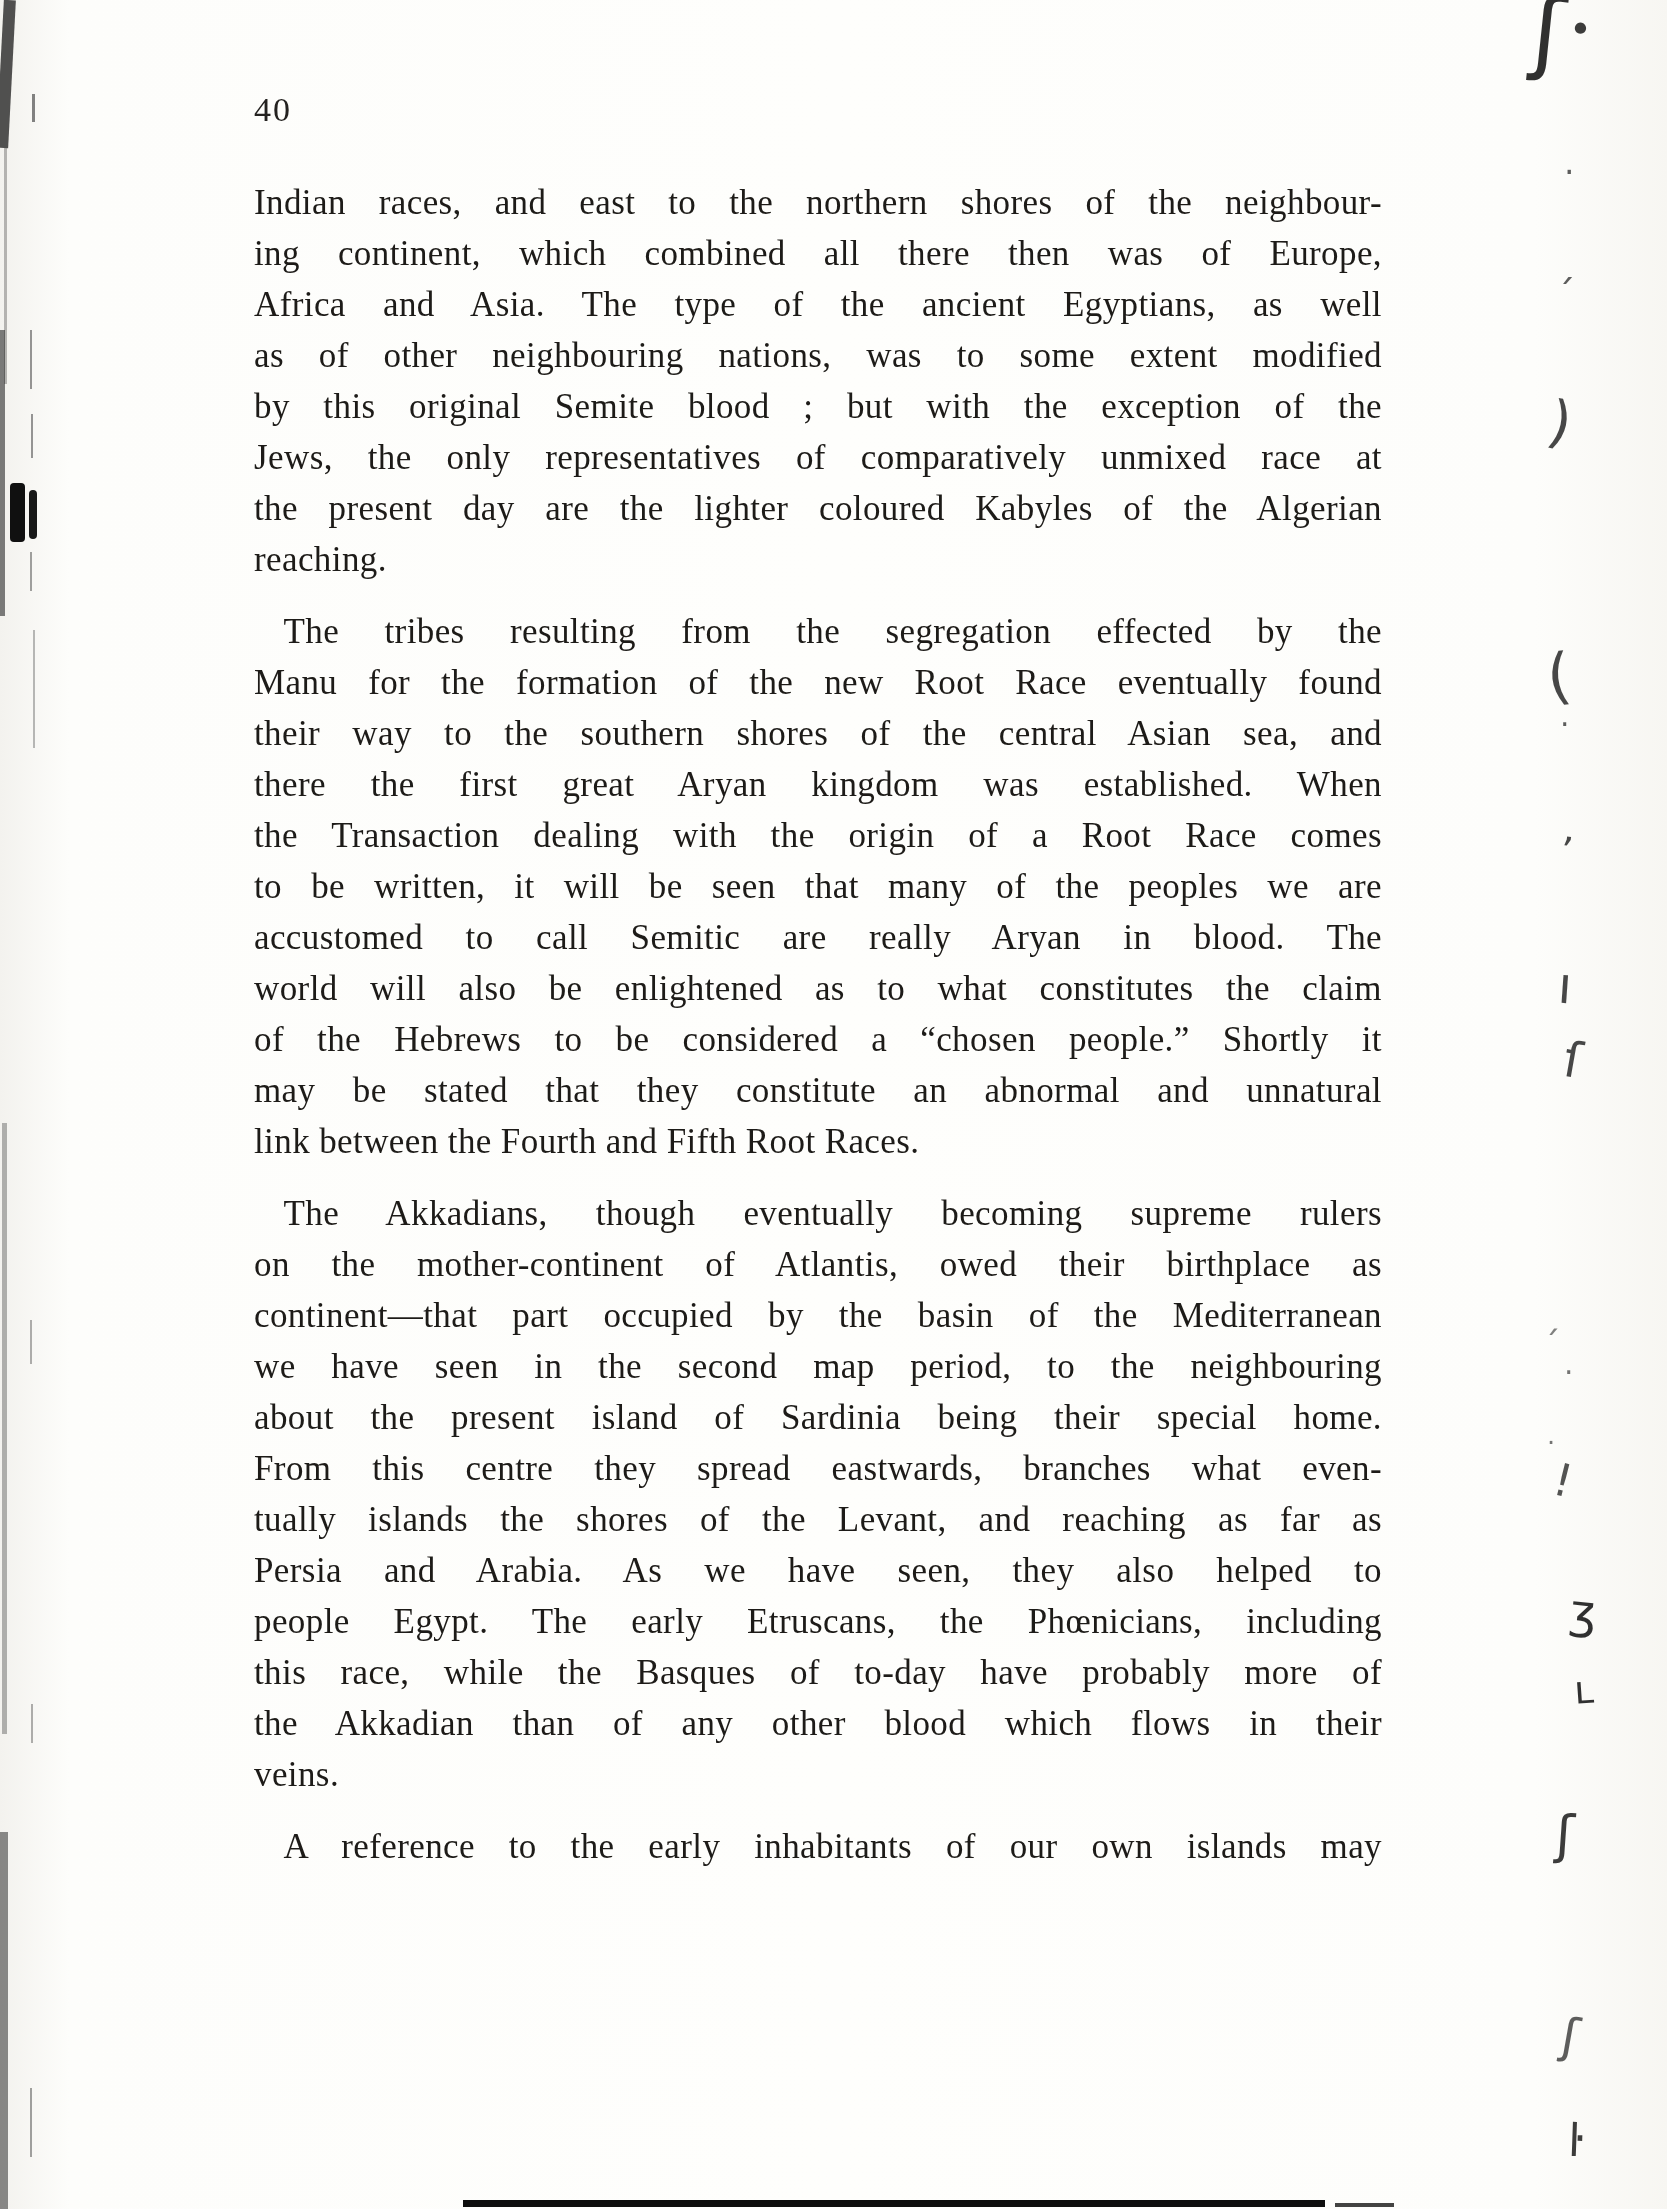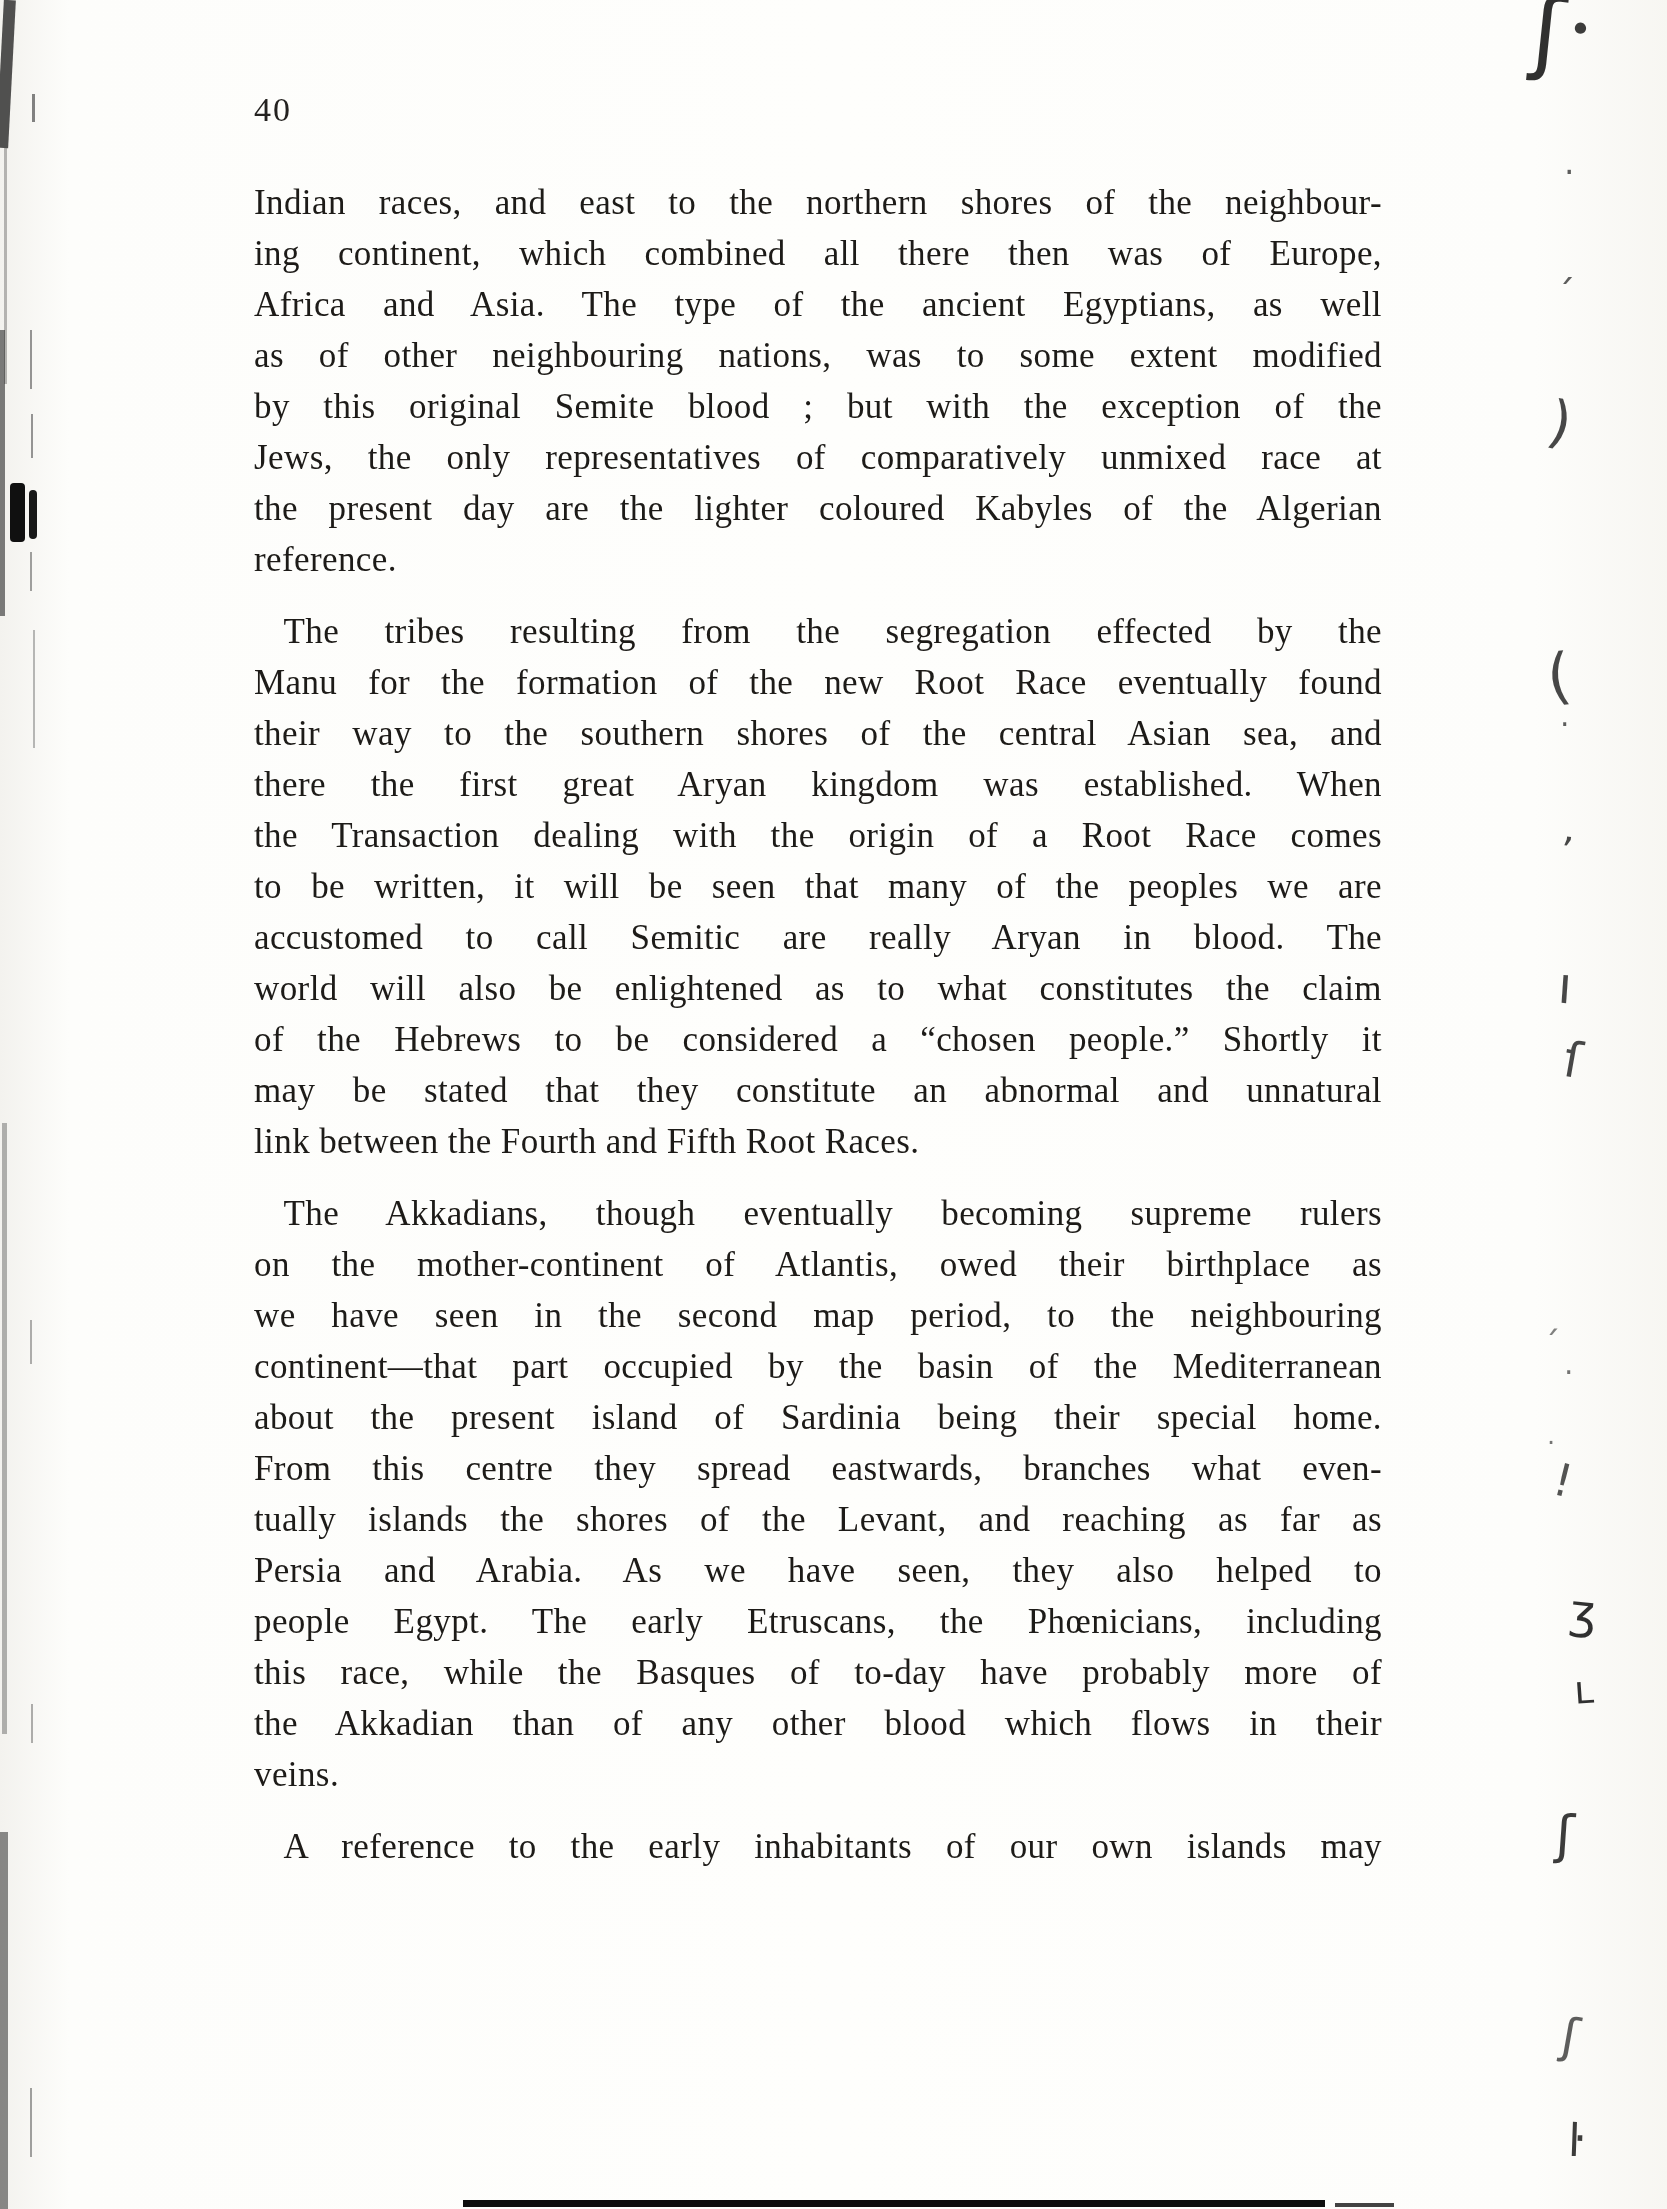--- a/index.html
+++ b/index.html
@@ -83,40 +83,40 @@
 
   <div class="text-column">
       <div class="para">
         <div class="line">Indian races, and east to the northern shores of the neighbour-</div>
         <div class="line">ing continent, which combined all there then was of Europe,</div>
         <div class="line">Africa and Asia.  The type of the ancient Egyptians, as well</div>
         <div class="line">as of other neighbouring nations, was to some extent modified</div>
         <div class="line">by this original Semite blood ; but with the exception of the</div>
         <div class="line">Jews, the only representatives of comparatively unmixed race at</div>
         <div class="line">the present day are the lighter coloured Kabyles of the Algerian</div>
-        <div class="line flush">reference.</div>
+        <div class="line flush">reaching.</div>
       </div>
       <div class="para">
         <div class="line indent">The tribes resulting from the segregation effected by the</div>
         <div class="line">Manu for the formation of the new Root Race eventually found</div>
         <div class="line">their way to the southern shores of the central Asian sea, and</div>
         <div class="line">there the first great Aryan kingdom was established.  When</div>
         <div class="line">the Transaction dealing with the origin of a Root Race comes</div>
         <div class="line">to be written, it will be seen that many of the peoples we are</div>
         <div class="line">accustomed to call Semitic are really Aryan in blood.  The</div>
         <div class="line">world will also be enlightened as to what constitutes the claim</div>
         <div class="line">of the Hebrews to be considered a “chosen people.”  Shortly it</div>
         <div class="line">may be stated that they constitute an abnormal and unnatural</div>
         <div class="line flush">link between the Fourth and Fifth Root Races.</div>
       </div>
       <div class="para">
         <div class="line indent">The Akkadians, though eventually becoming supreme rulers</div>
         <div class="line">on the mother-continent of Atlantis, owed their birthplace as</div>
+        <div class="line">continent—that part occupied by the basin of the Mediterranean</div>
         <div class="line">we have seen in the second map period, to the neighbouring</div>
-        <div class="line">continent—that part occupied by the basin of the Mediterranean</div>
         <div class="line">about the present island of Sardinia being their special home.</div>
         <div class="line">From this centre they spread eastwards, branches what even-</div>
         <div class="line">tually islands the shores of the Levant, and reaching as far as</div>
         <div class="line">Persia and Arabia.  As we have seen, they also helped to</div>
         <div class="line">people Egypt.  The early Etruscans, the Phœnicians, including</div>
         <div class="line">this race, while the Basques of to-day have probably more of</div>
         <div class="line">the Akkadian than of any other blood which flows in their</div>
         <div class="line flush">veins.</div>
       </div>
       <div class="para">

